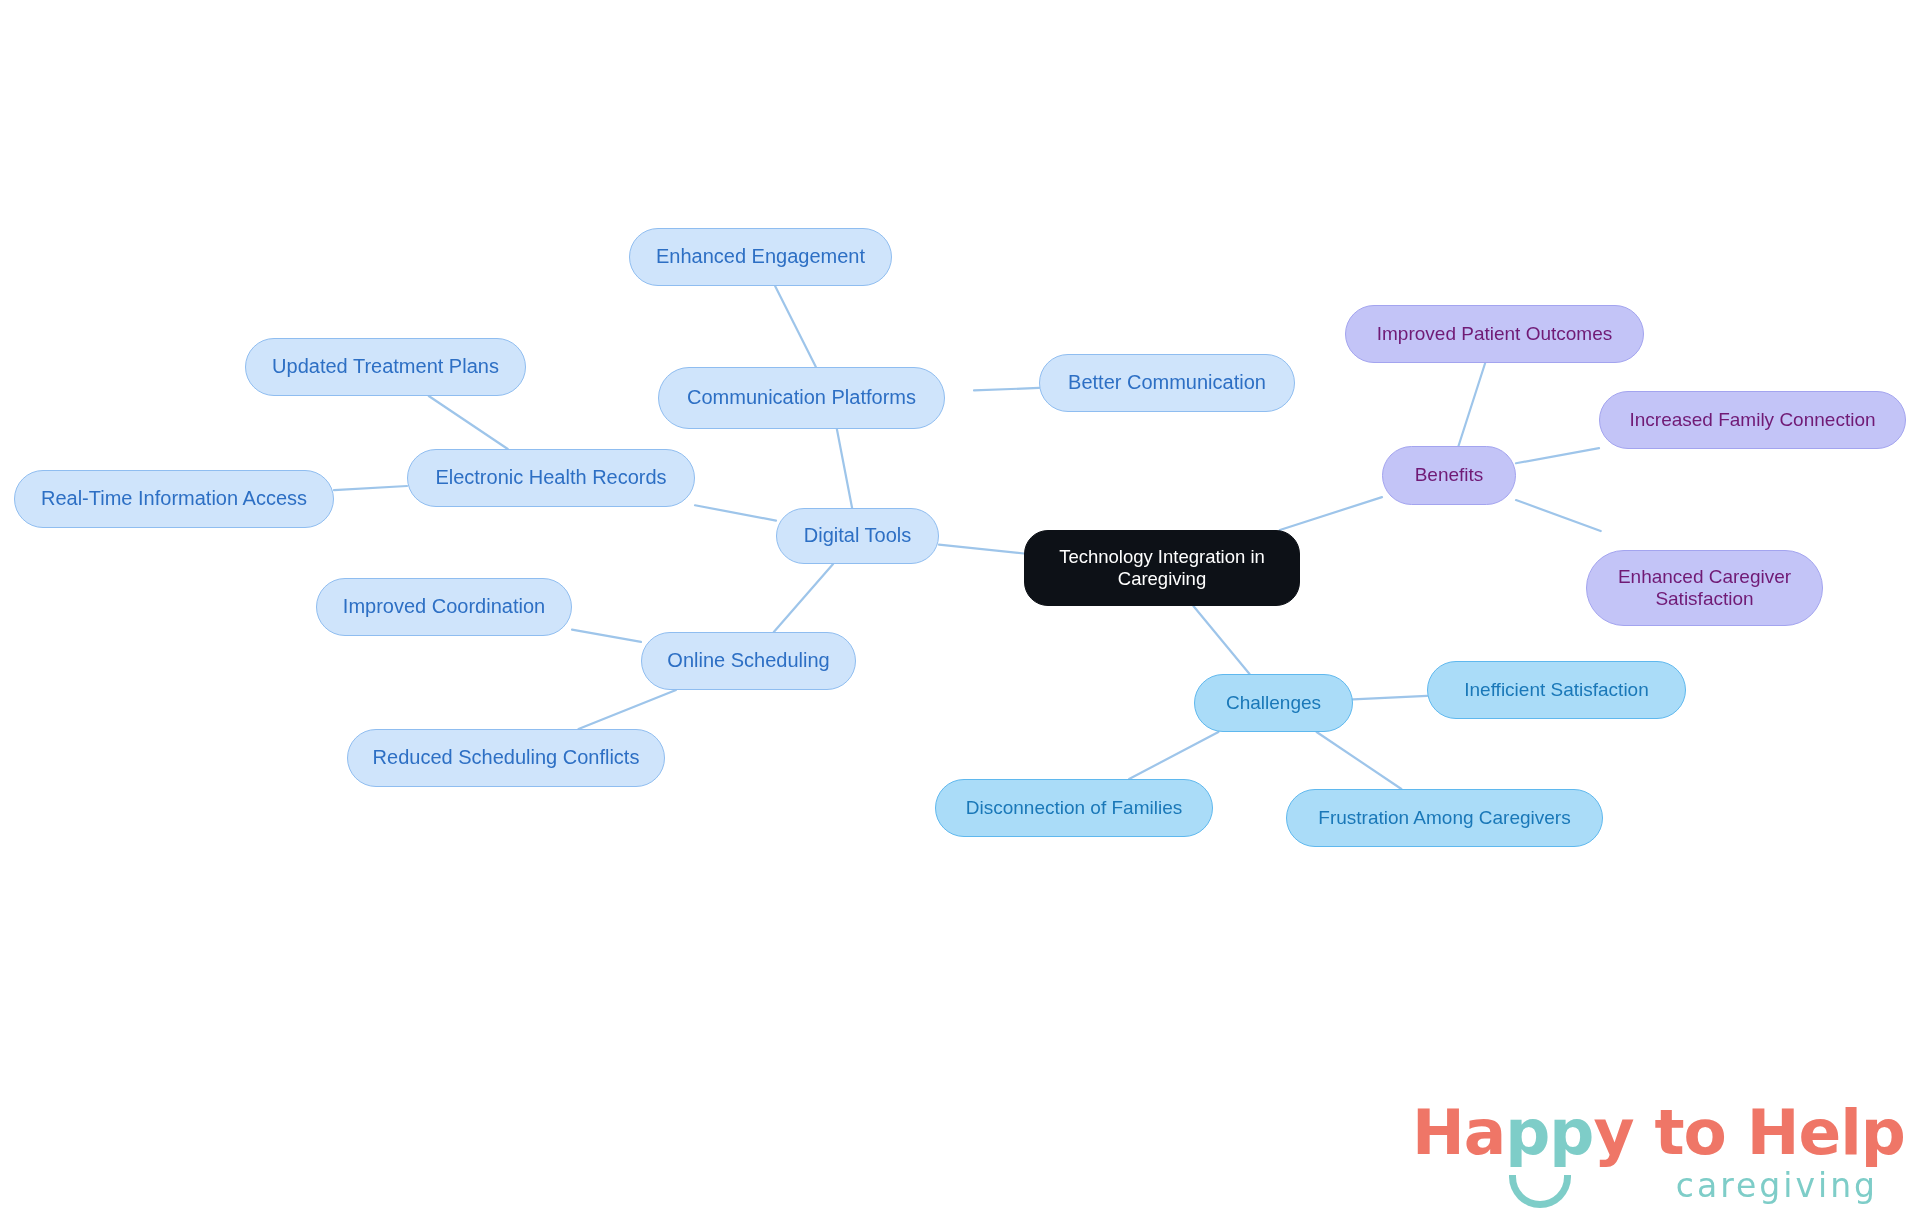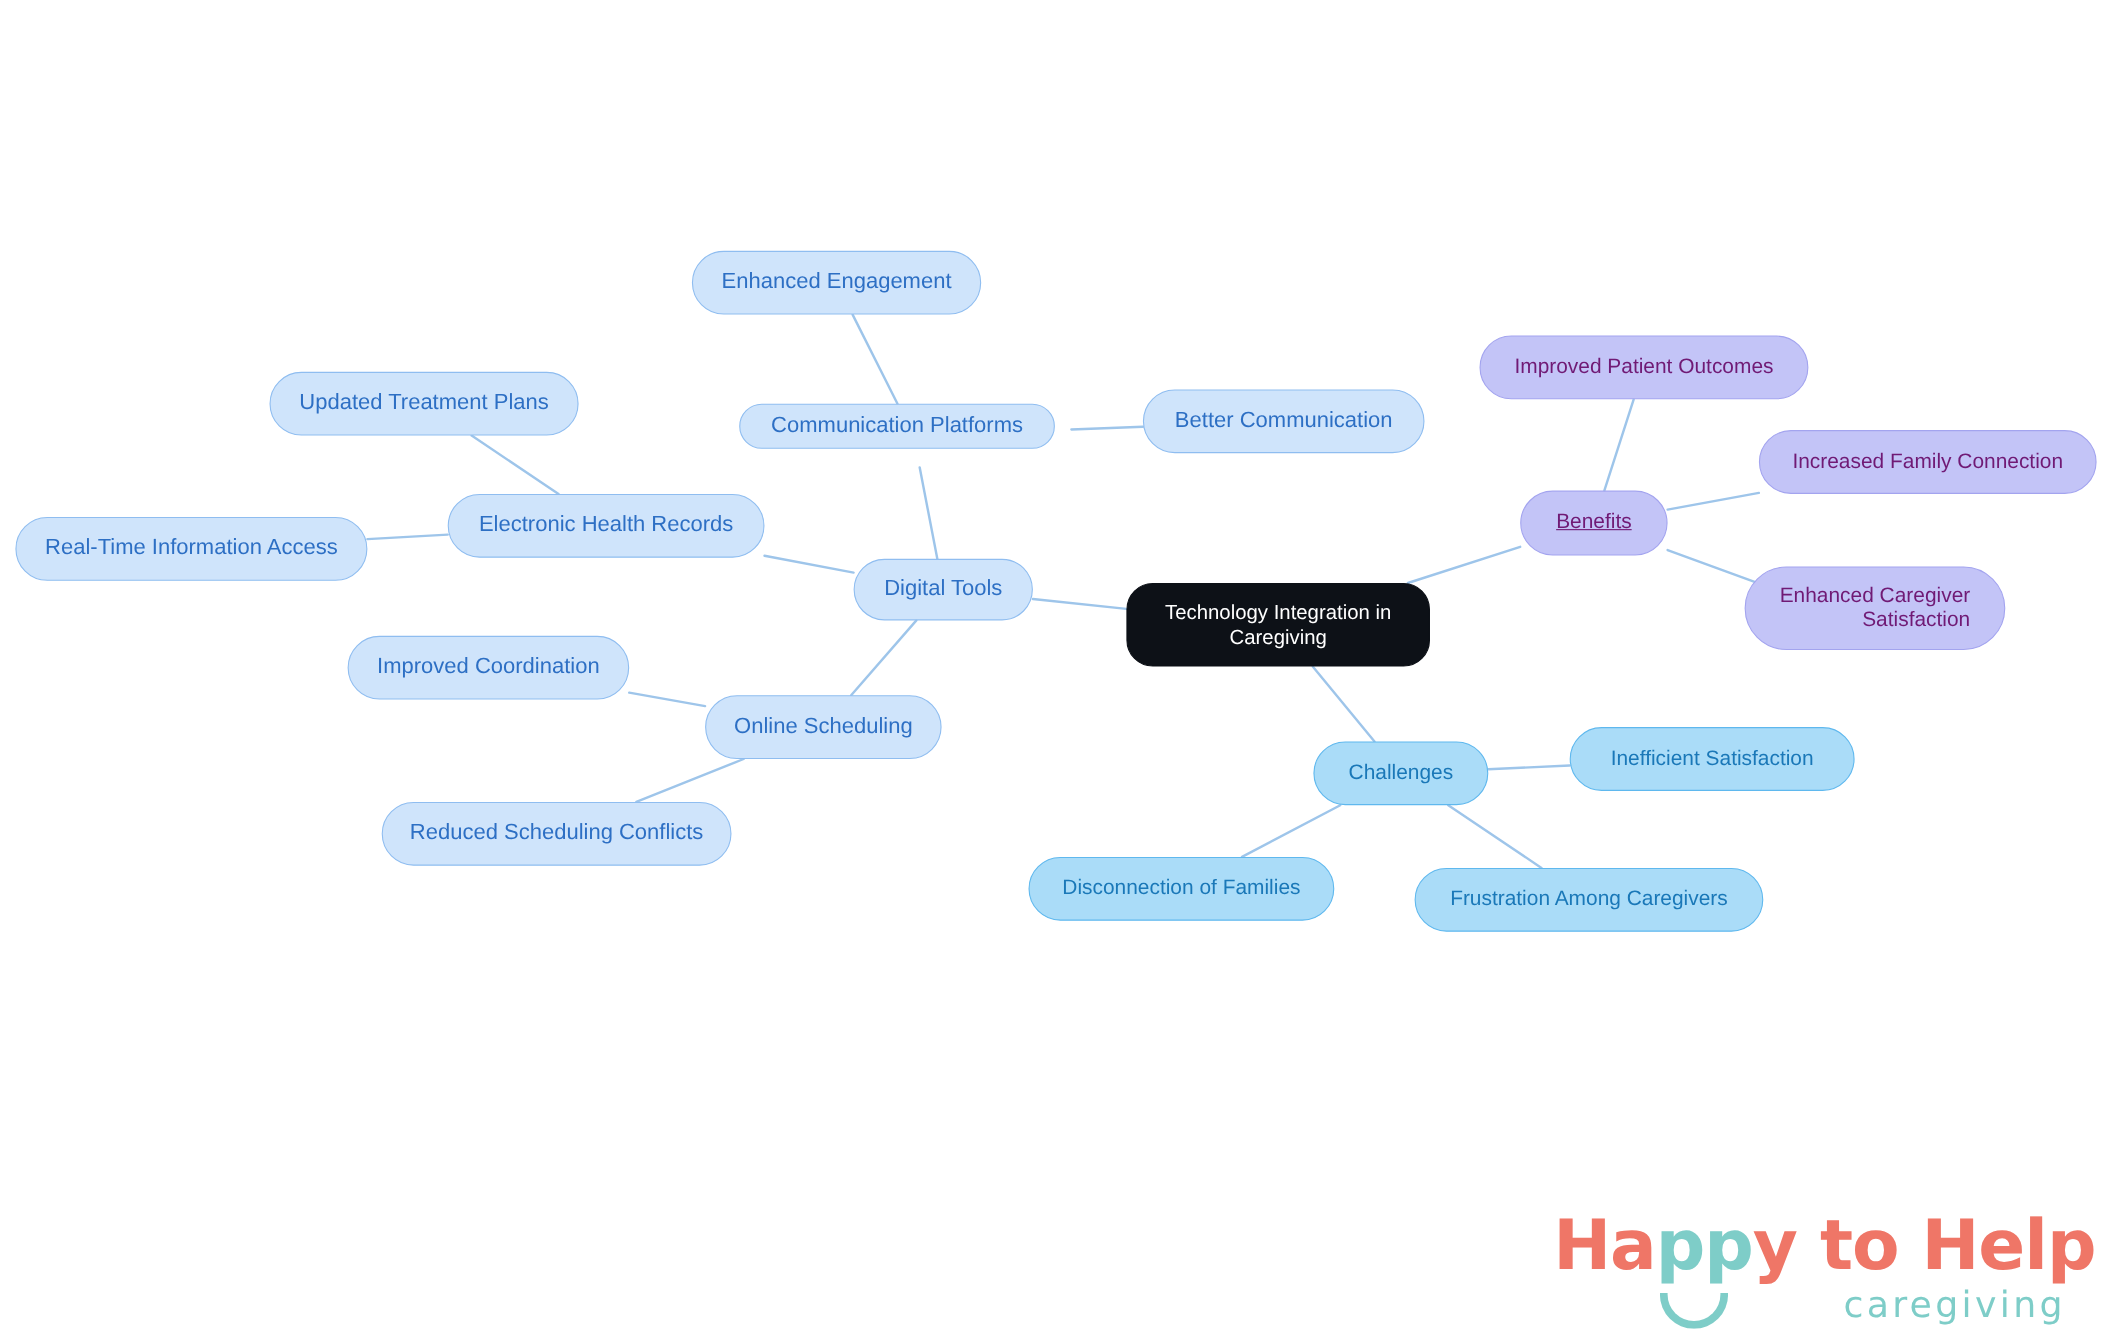--- a/index.html
+++ b/index.html
@@ -129,34 +129,34 @@
       <line x1="1516" y1="463.2479406919275" x2="1599" y2="448.0700164744646" stroke="#9ec5ea" stroke-width="2.2" stroke-linecap="round"></line>
       <line x1="1516" y1="500.01859099804307" x2="1600.6604278074867" y2="531" stroke="#9ec5ea" stroke-width="2.2" stroke-linecap="round"></line>
       <line x1="1353" y1="699.3480565371025" x2="1427" y2="695.9487632508834" stroke="#9ec5ea" stroke-width="2.2" stroke-linecap="round"></line>
       <line x1="1218.4" y1="732" x2="1129.1" y2="779" stroke="#9ec5ea" stroke-width="2.2" stroke-linecap="round"></line>
       <line x1="1316.621739130435" y1="732" x2="1401.378260869565" y2="789" stroke="#9ec5ea" stroke-width="2.2" stroke-linecap="round"></line>
     </svg>
   <div id="node-layer">
       <div class="node node-root" style="left: 1024px; top: 530px; width: 276px; height: 76px;">Technology Integration in
 Caregiving</div>
       <div class="node node-blue" style="left: 776px; top: 508px; width: 163px; height: 56px;">Digital Tools</div>
-      <div class="node node-purple" style="left: 1382px; top: 446px; width: 134px; height: 59px; text-decoration: underline;">Benefits</div>
+      <div class="node node-purple" style="left: 1382px; top: 446px; width: 134px; height: 59px;">Benefits</div>
       <div class="node node-sky" style="left: 1194px; top: 674px; width: 159px; height: 58px;">Challenges</div>
-      <div class="node node-blue" style="left: 672px; top: 367px; width: 287px; height: 41px;">Communication Platforms</div>
+      <div class="node node-blue" style="left: 658px; top: 367px; width: 287px; height: 62px;">Communication Platforms</div>
       <div class="node node-blue" style="left: 629px; top: 228px; width: 263px; height: 58px;">Enhanced Engagement</div>
       <div class="node node-blue" style="left: 1039px; top: 354px; width: 256px; height: 58px;">Better Communication</div>
       <div class="node node-blue" style="left: 407px; top: 449px; width: 288px; height: 58px;">Electronic Health Records</div>
       <div class="node node-blue" style="left: 245px; top: 338px; width: 281px; height: 58px;">Updated Treatment Plans</div>
       <div class="node node-blue" style="left: 14px; top: 470px; width: 320px; height: 58px;">Real-Time Information Access</div>
       <div class="node node-blue" style="left: 641px; top: 632px; width: 215px; height: 58px; text-align: center;">Online Scheduling</div>
       <div class="node node-blue" style="left: 316px; top: 578px; width: 256px; height: 58px;">Improved Coordination</div>
       <div class="node node-blue" style="left: 347px; top: 729px; width: 318px; height: 58px;">Reduced Scheduling Conflicts</div>
       <div class="node node-purple" style="left: 1345px; top: 305px; width: 299px; height: 58px;">Improved Patient Outcomes</div>
       <div class="node node-purple" style="left: 1599px; top: 391px; width: 307px; height: 58px;">Increased Family Connection</div>
-      <div class="node node-purple" style="left: 1586px; top: 515px; width: 237px; height: 76px; text-align: right;">Enhanced Caregiver
+      <div class="node node-purple" style="left: 1586px; top: 550px; width: 237px; height: 76px;">Enhanced Caregiver
 Satisfaction</div>
       <div class="node node-sky" style="left: 1427px; top: 661px; width: 259px; height: 58px;">Inefficient Satisfaction</div>
       <div class="node node-sky" style="left: 935px; top: 779px; width: 278px; height: 58px;">Disconnection of Families</div>
       <div class="node node-sky" style="left: 1286px; top: 789px; width: 317px; height: 58px;">Frustration Among Caregivers</div>
     </div>
 </div>
 
 <div id="logo">
   <div class="logo-main"><span>Ha</span><span class="logo-accent">pp</span><span>y to Help</span></div>
   <div class="logo-smile"></div>

